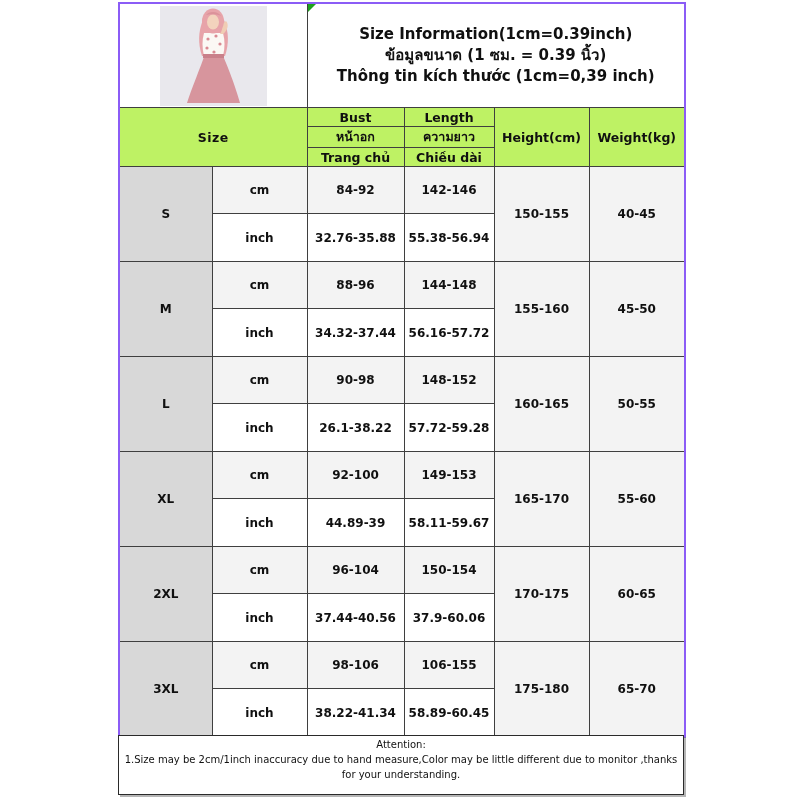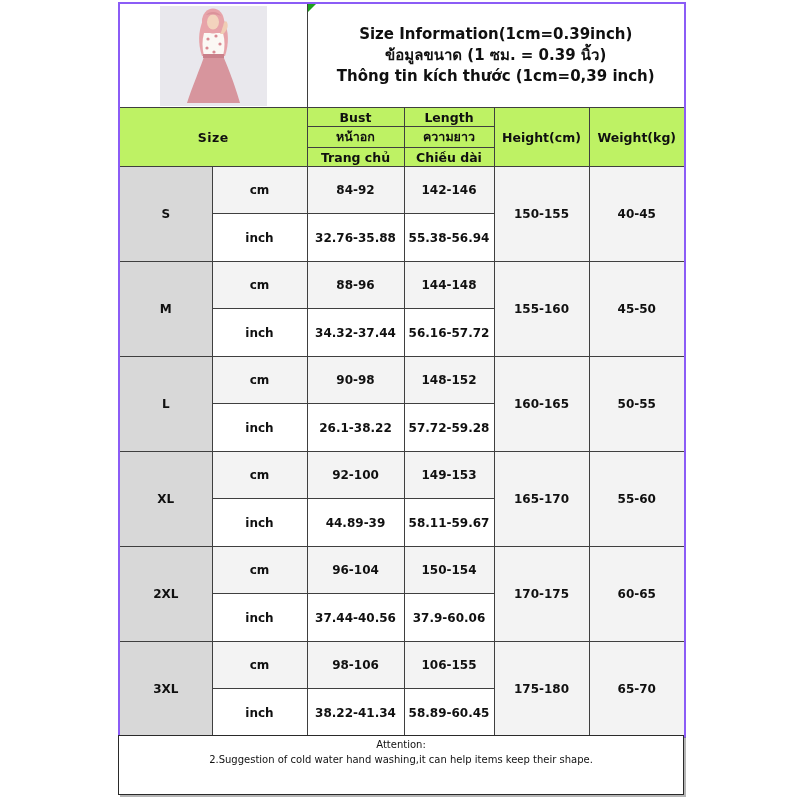--- a/index.html
+++ b/index.html
@@ -209,16 +209,16 @@
     <tr class="inch-row">
       <td class="wt unit">inch</td>
       <td class="wt">38.22-41.34</td>
       <td class="wt">58.89-60.45</td>
     </tr>
   </tbody>
     </table>
 
   <div class="attention">
     <div>Attention:</div>
-    <div>2.Suggestion of cold water hand washing,it can help items keep their shape.</div>
+    <div>1.Size may be 2cm/1inch inaccuracy due to hand measure,Color may be little different due to monitor ,thanks for your understanding.</div>
   </div>
 
 </div>
 
 </body></html>

